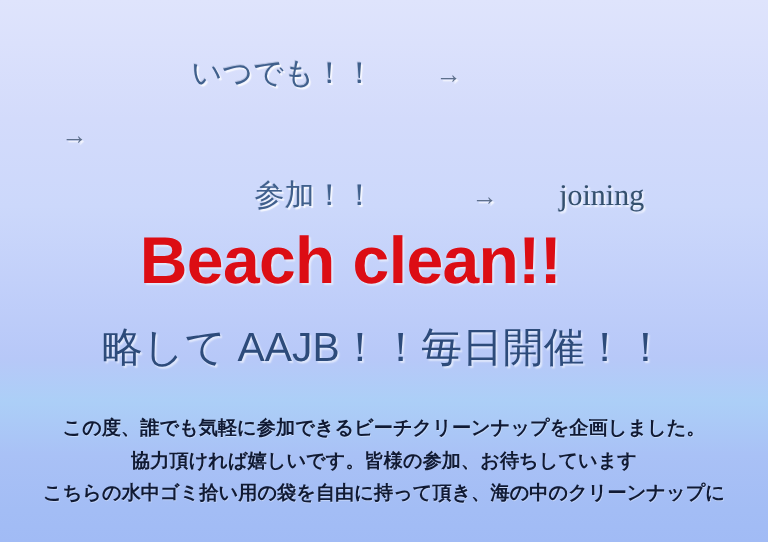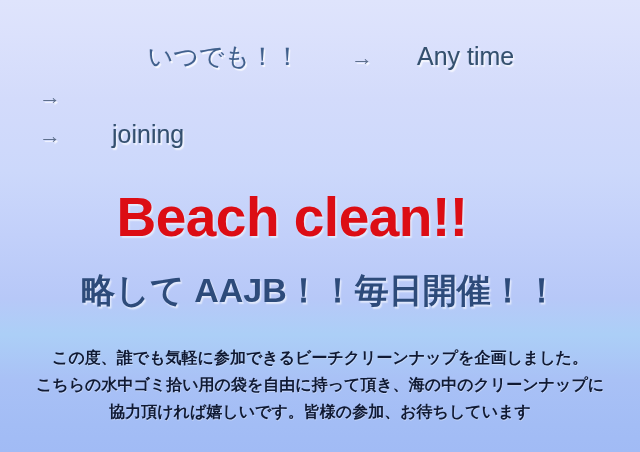--- a/index.html
+++ b/index.html
@@ -35,23 +35,23 @@
 
   
   .pairs {
     position: absolute;
     left: 0;
     top: 30px;
     width: 640px;
   }
   .pair-row {
     display: flex;
-    align-items: flex-end;
+    align-items: center;
     height: 39px;
-    margin: 0;
+    margin: 12px;
   }
   .jp-term {
     width: 300px;
     text-align: right;
     padding-right: 0;
     font-size: 25px;
     line-height: 1;
     letter-spacing: 0px;
     color: #40608c;
     text-shadow: 1.5px 1.5px 1px rgba(255,255,255,0.85),
@@ -74,21 +74,21 @@
     color: #34506e;
     text-shadow: 1.5px 1.5px 1.5px rgba(255,255,255,0.8),
                  -0.5px -0.5px 0 rgba(110,130,165,0.3);
     white-space: nowrap;
   }
   .pair-row:nth-child(1) .jp-term { padding-right: 12px; }
   .pair-row:nth-child(2) .jp-term { padding-right: 17px; }
   .pair-row:nth-child(3) .jp-term { padding-right: 42px; }
   .pair-row:nth-child(1) .en-term { padding-left: 5px; }
   .pair-row:nth-child(2) .en-term { padding-left: 5px; }
-  .pair-row:nth-child(3) .en-term { padding-left: 12px; }
+  .pair-row:nth-child(3) .en-term { padding-left: 12px; font-family: Liberation Serif, serif; }
 
   
   .headline {
     position: absolute;
     left: 0;
     top: 189px;
     width: 584px;
     text-align: center;
     font-size: 55px;
     font-weight: bold;
@@ -100,21 +100,21 @@
   }
 
   
   .subheadline {
     position: absolute;
     left: 0;
     top: 272px;
     width: 640px;
     text-align: center;
     font-size: 34px;
-    font-weight: bold;
+    font-weight: normal;
     line-height: 1.1;
     color: #2d4b7a;
     letter-spacing: 0px;
     text-shadow: 1.5px 1.5px 1.5px rgba(255,255,255,0.6);
     white-space: nowrap;
   }
 
   
   .body-block {
     position: absolute;
@@ -136,37 +136,37 @@
 </head>
 <body>
 
 <div id="poster">
 
   <div class="pairs">
 
     <div class="pair-row">
       <span class="jp-term">いつでも！！</span>
       <span class="arrow-cell">→</span>
-      <span class="en-term">Any time</span>
     </div>
 
     <div class="pair-row">
       <span class="arrow-cell">→</span>
     </div>
 
     <div class="pair-row">
+      <span class="jp-term">参加！！</span>
       <span class="arrow-cell">→</span>
       <span class="en-term">joining</span>
     </div>
 
   </div>
 
   <div class="headline">Beach clean!!</div>
 
   <div class="subheadline">略して AAJB！！毎日開催！！</div>
 
   <div class="body-block">
     <div class="body-line">この度、誰でも気軽に参加できるビーチクリーンナップを企画しました。</div>
+    <div class="body-line">協力頂ければ嬉しいです。皆様の参加、お待ちしています</div>
     <div class="body-line">こちらの水中ゴミ拾い用の袋を自由に持って頂き、海の中のクリーンナップに</div>
-    <div class="body-line">協力頂ければ嬉しいです。皆様の参加、お待ちしています</div>
   </div>
 
 </div>
 
 </body></html>

